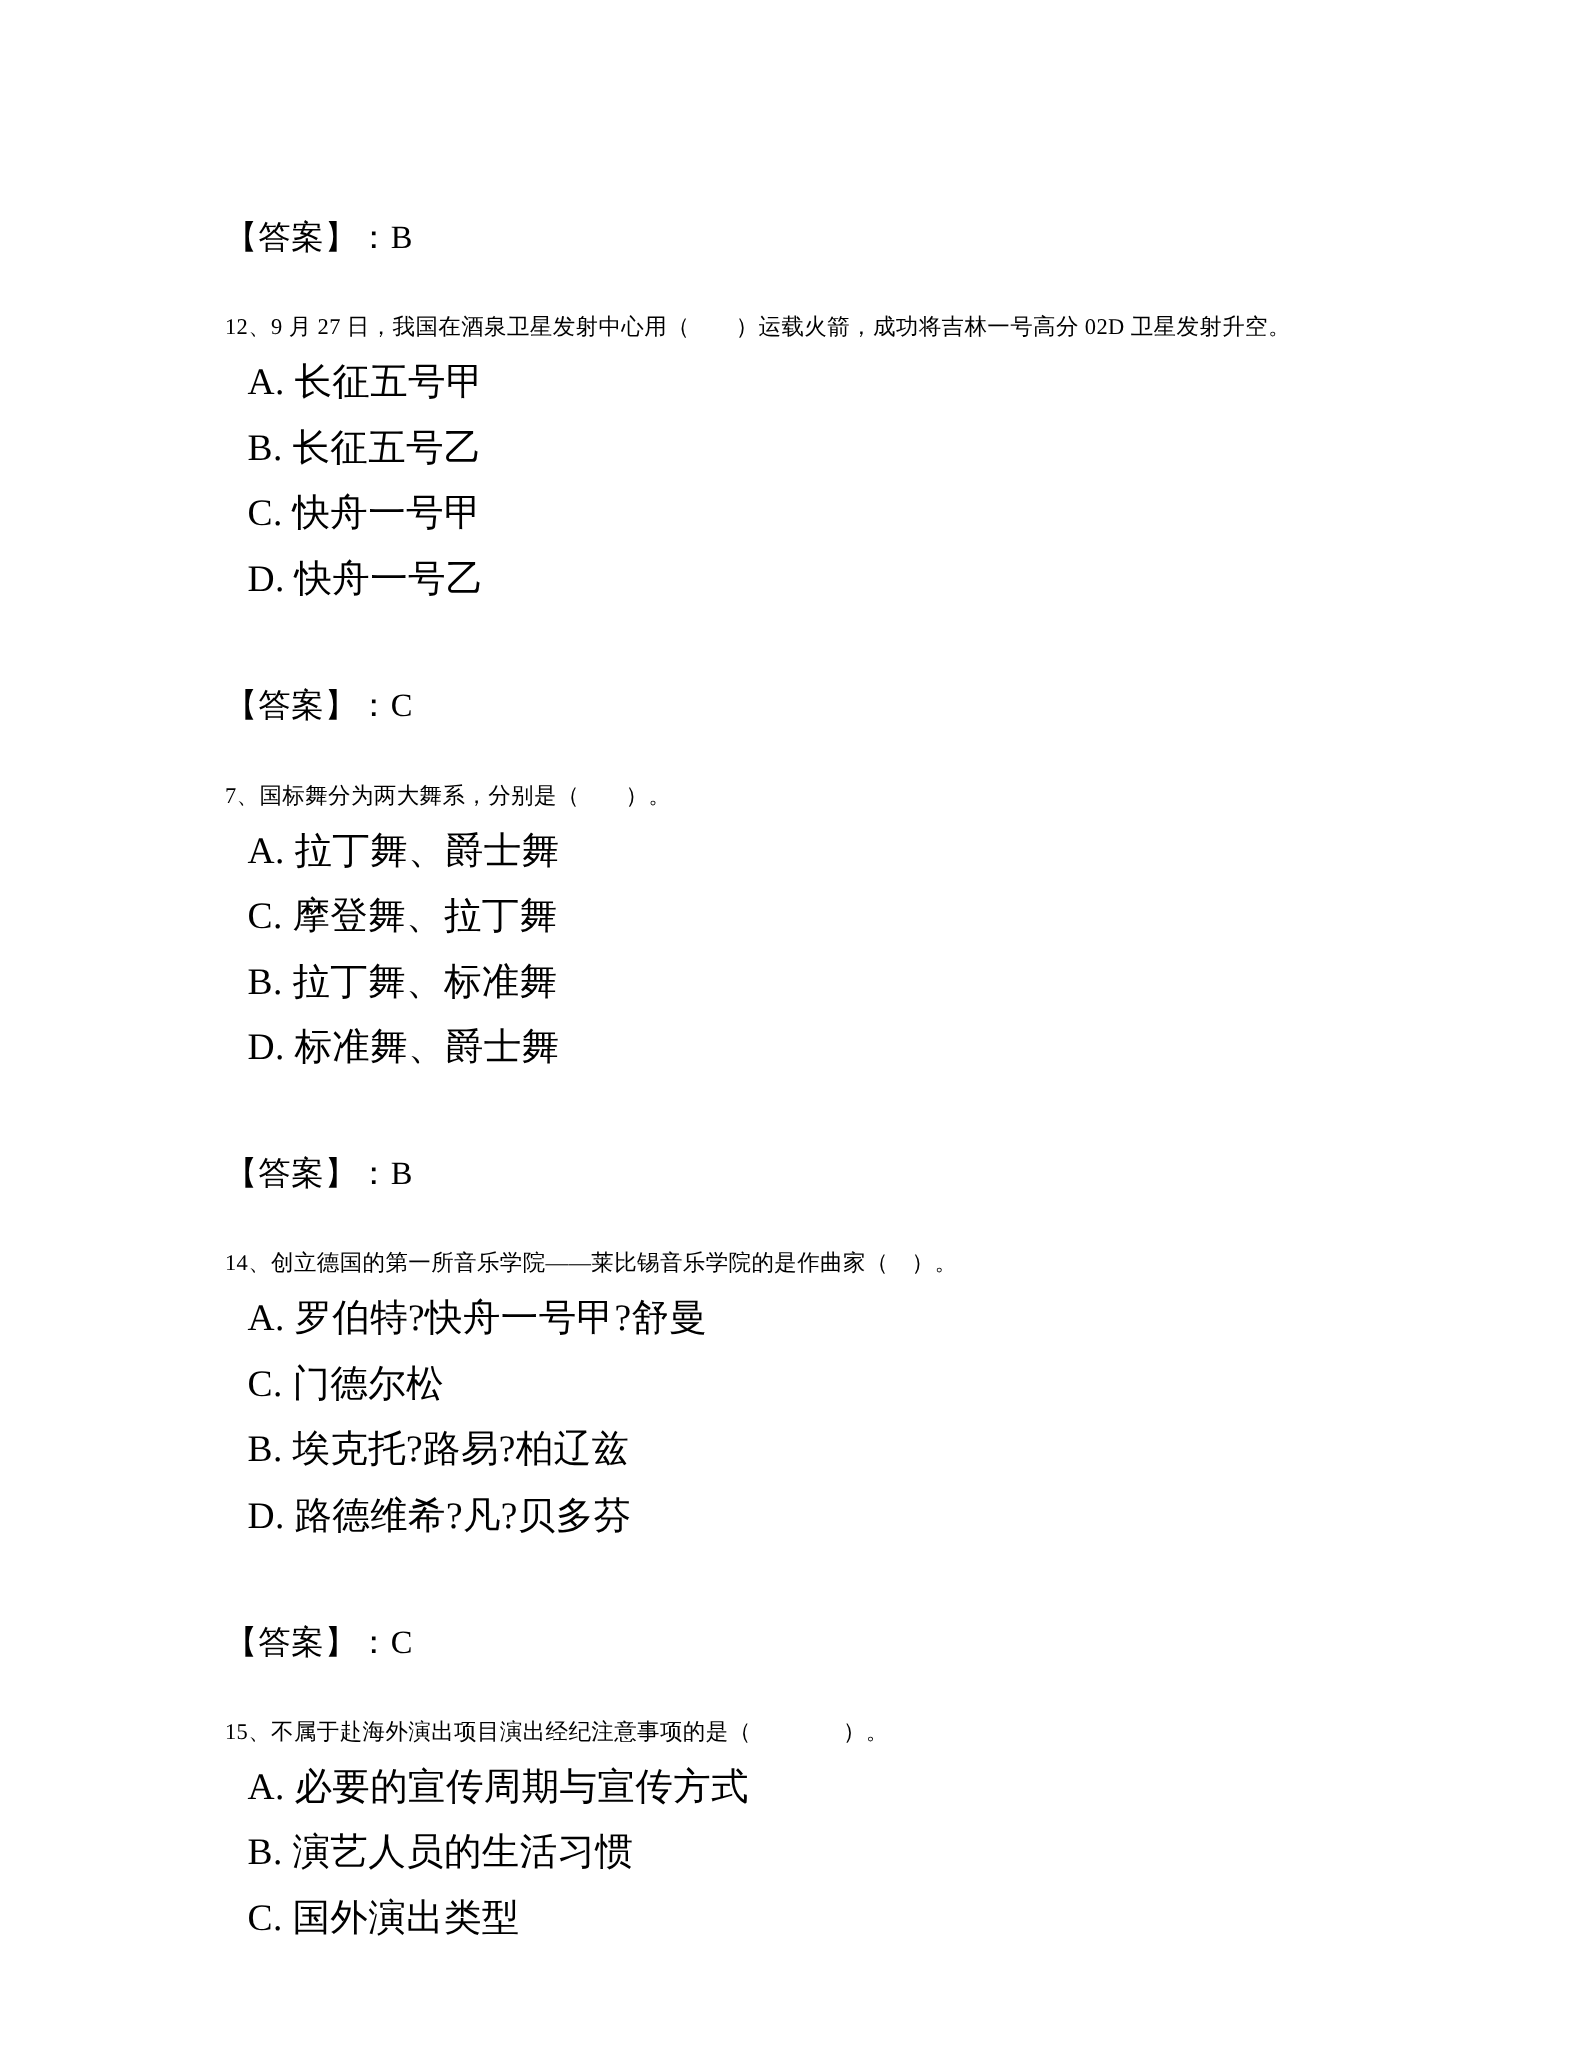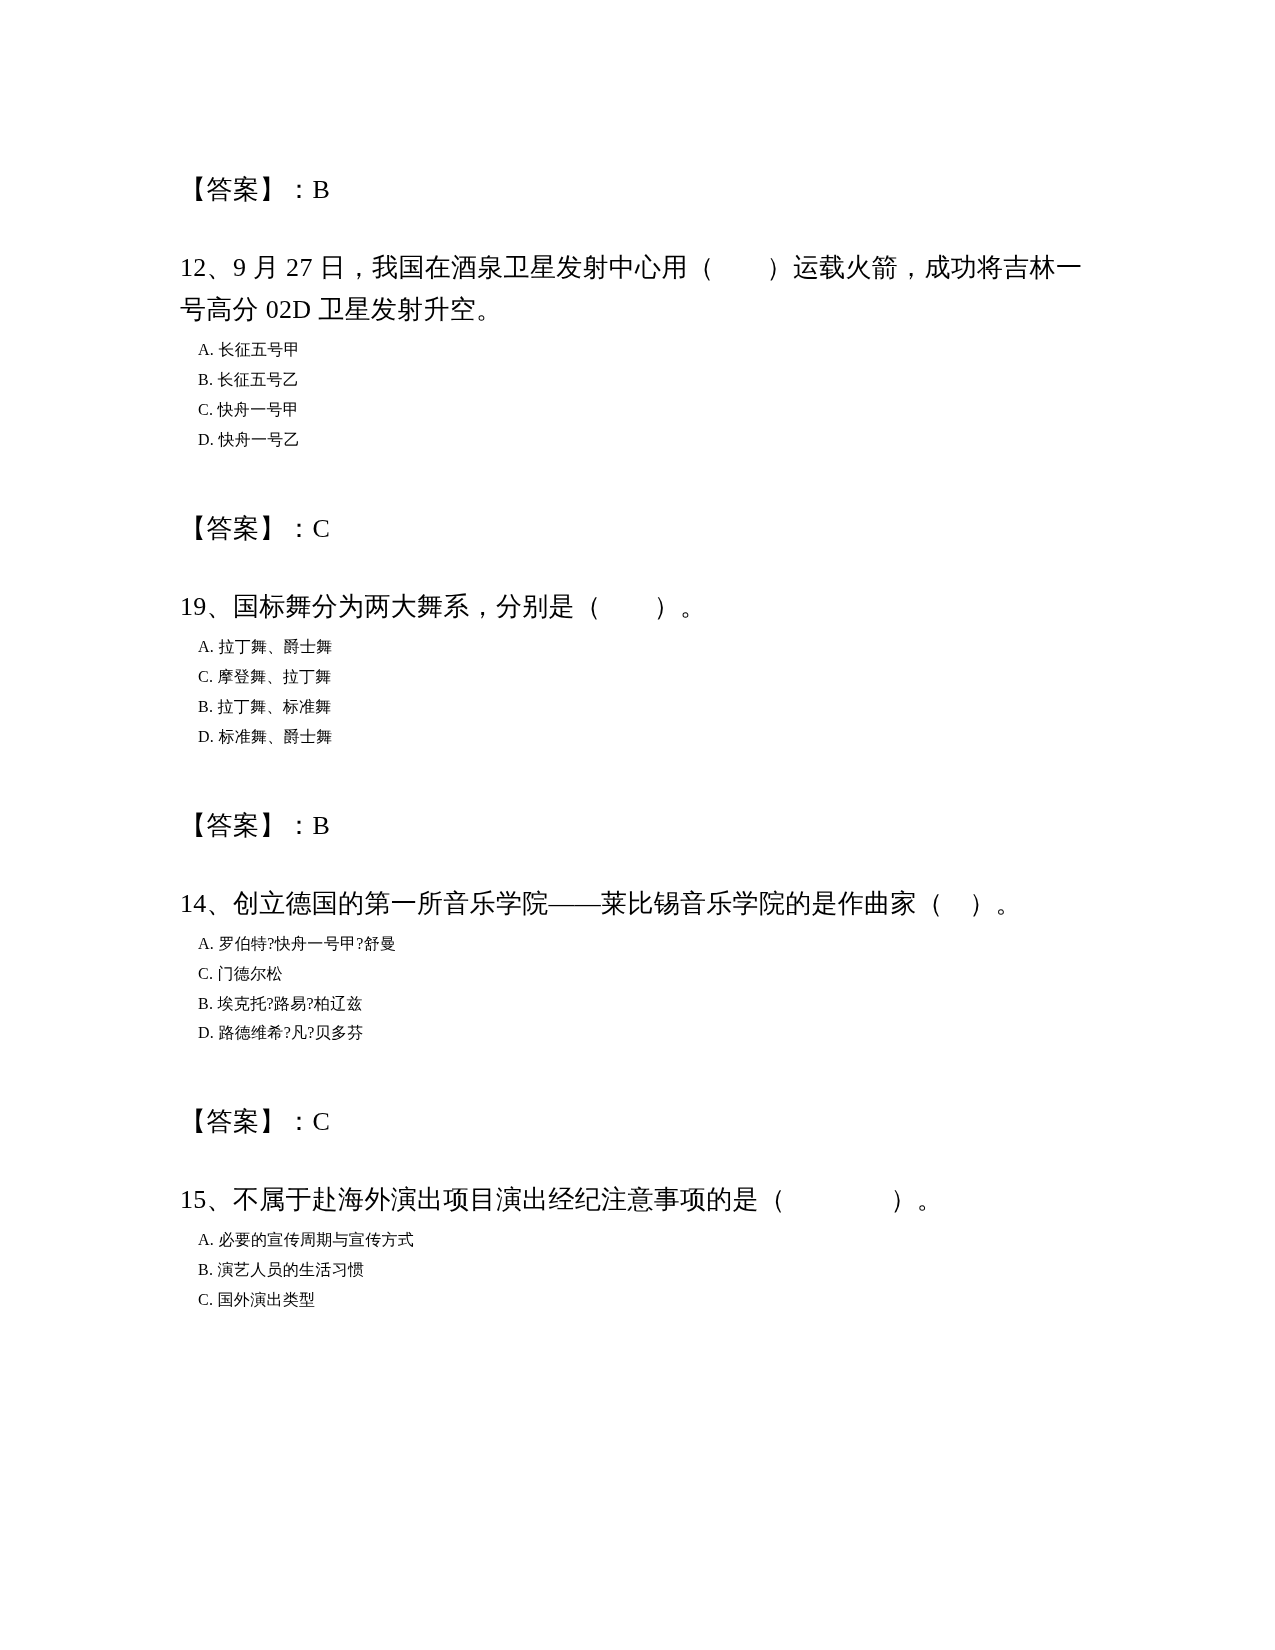--- a/index.html
+++ b/index.html
@@ -20,27 +20,27 @@
   .content {
     width: 915px;
   }
   .answer-line {
     font-size: 26px;
     line-height: 1.5;
     margin: 0 0 38px 0;
     letter-spacing: 0.5px;
   }
   .q-stem {
-    font-size: 26px;
+    font-size: 18px;
     line-height: 1.62;
     margin: 0 0 6px 0;
     letter-spacing: 0.3px;
   }
   .q-option {
-    font-size: 16px;
+    font-size: 30px;
     line-height: 1.62;
     margin: 0 0 4px 0;
     padding-left: 18px;
     letter-spacing: 0.3px;
   }
   .block-gap {
     height: 26px;
   }
   .q-block {
     margin-bottom: 30px;
@@ -60,21 +60,21 @@
       <p class="q-option">B. 长征五号乙</p>
       <p class="q-option">C. 快舟一号甲</p>
       <p class="q-option">D. 快舟一号乙</p>
     </div>
 
     <div class="block-gap"></div>
 
     <p class="answer-line">【答案】：C</p>
 
     <div class="q-block">
-      <p class="q-stem">19、国标舞分为两大舞系，分别是（　　）。</p>
+      <p class="q-stem">7、国标舞分为两大舞系，分别是（　　）。</p>
       <p class="q-option">A. 拉丁舞、爵士舞</p>
       <p class="q-option">C. 摩登舞、拉丁舞</p>
       <p class="q-option">B. 拉丁舞、标准舞</p>
       <p class="q-option">D. 标准舞、爵士舞</p>
     </div>
 
     <div class="block-gap"></div>
 
     <p class="answer-line">【答案】：B</p>
 

